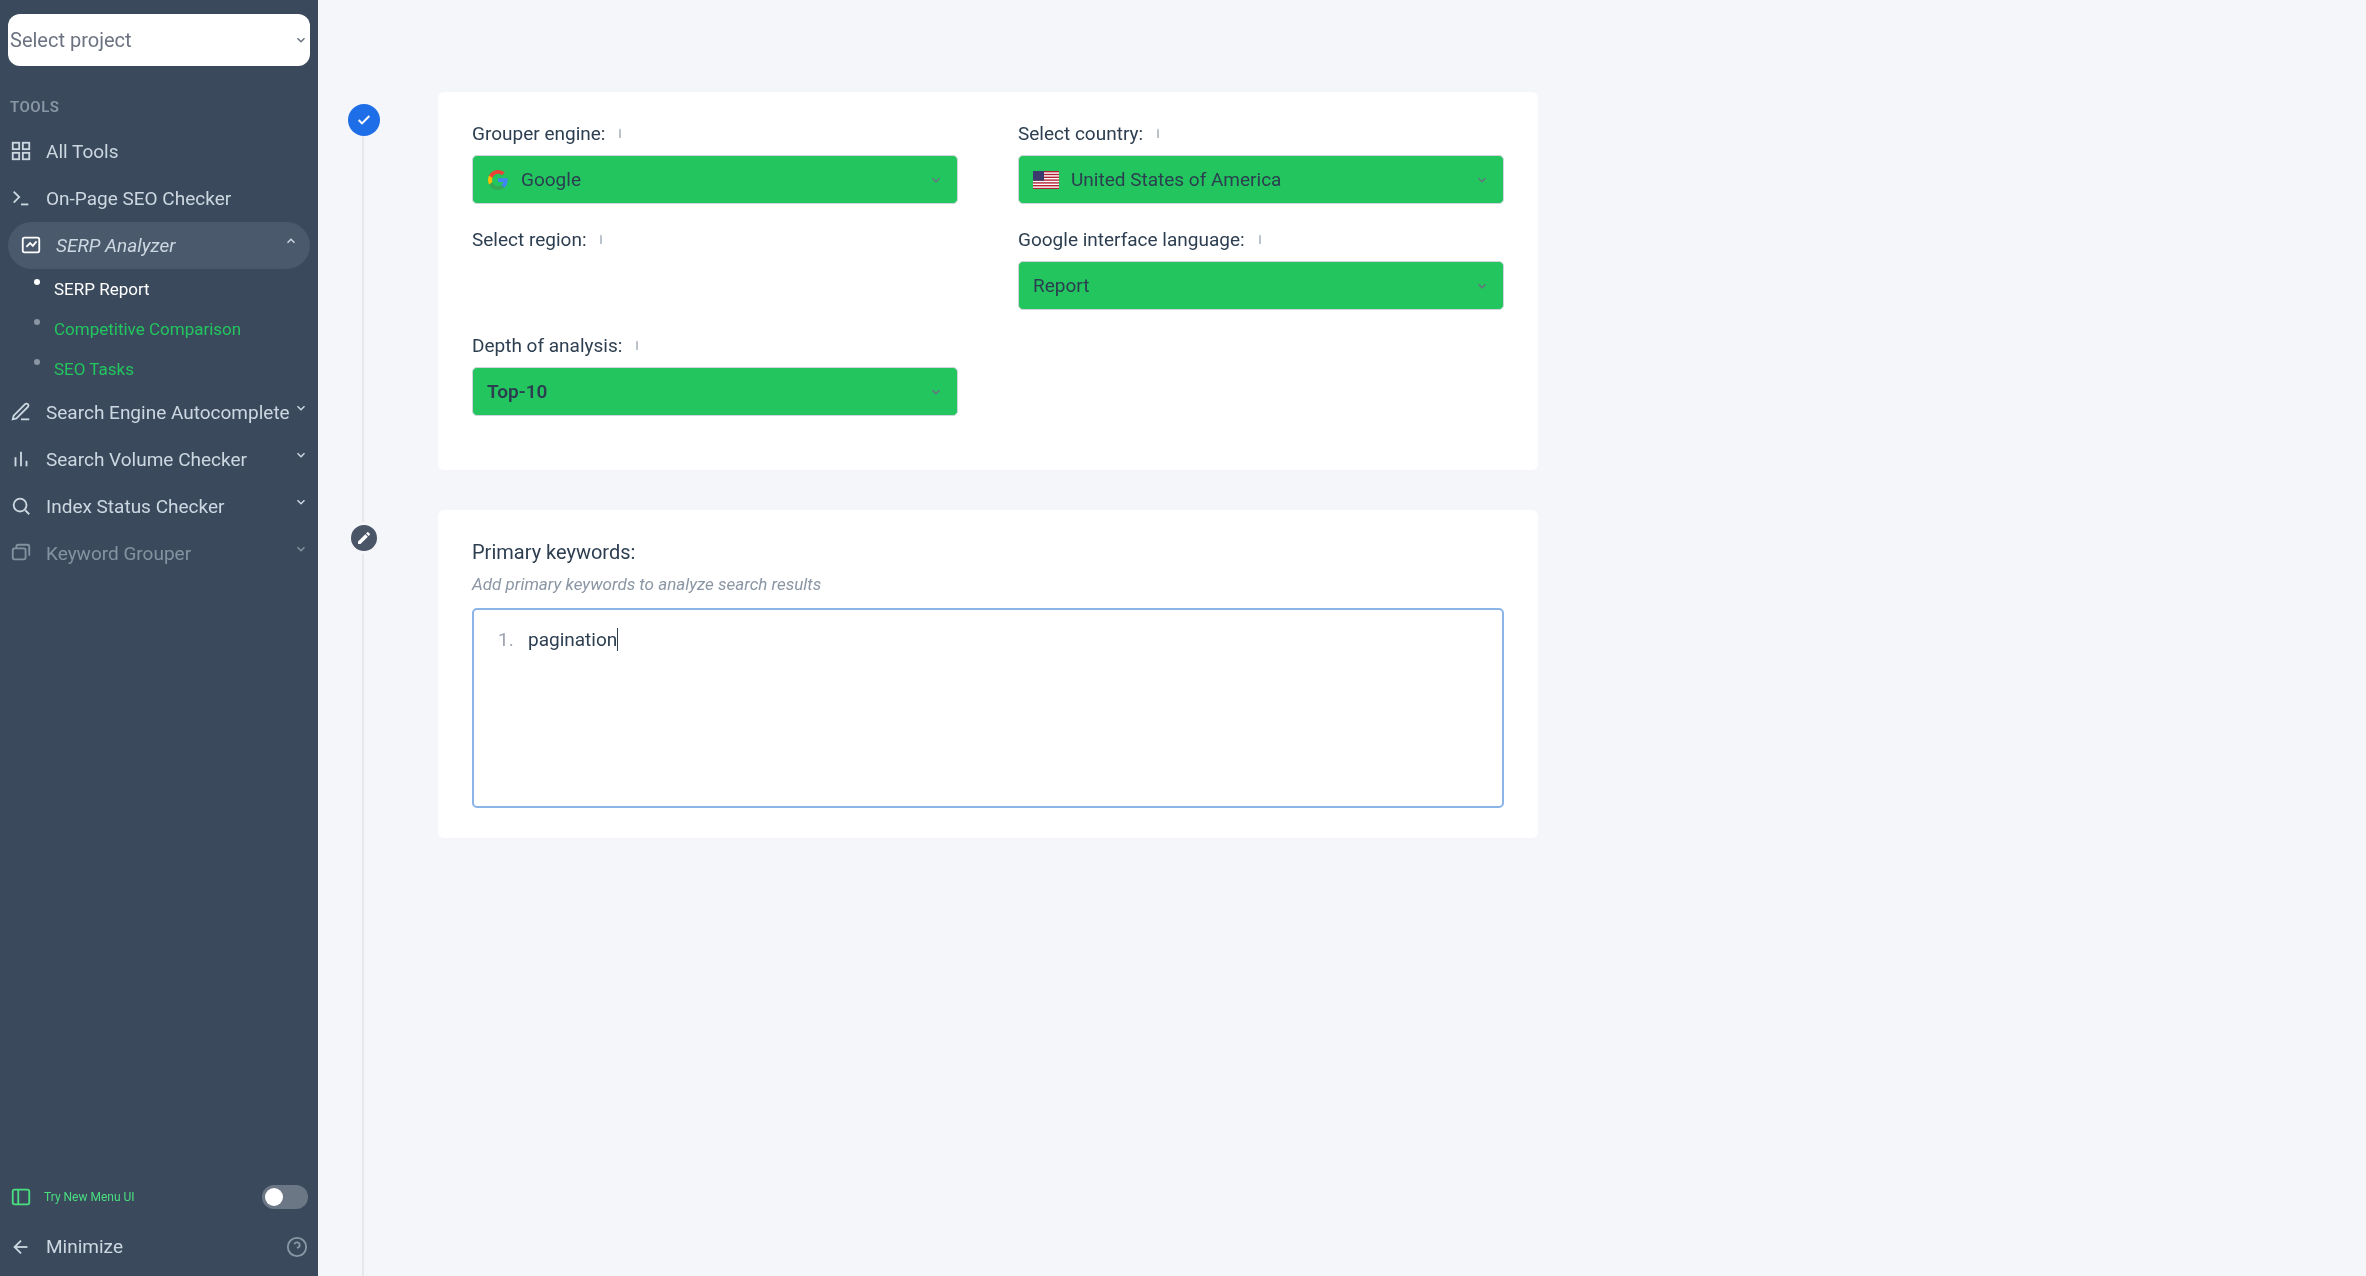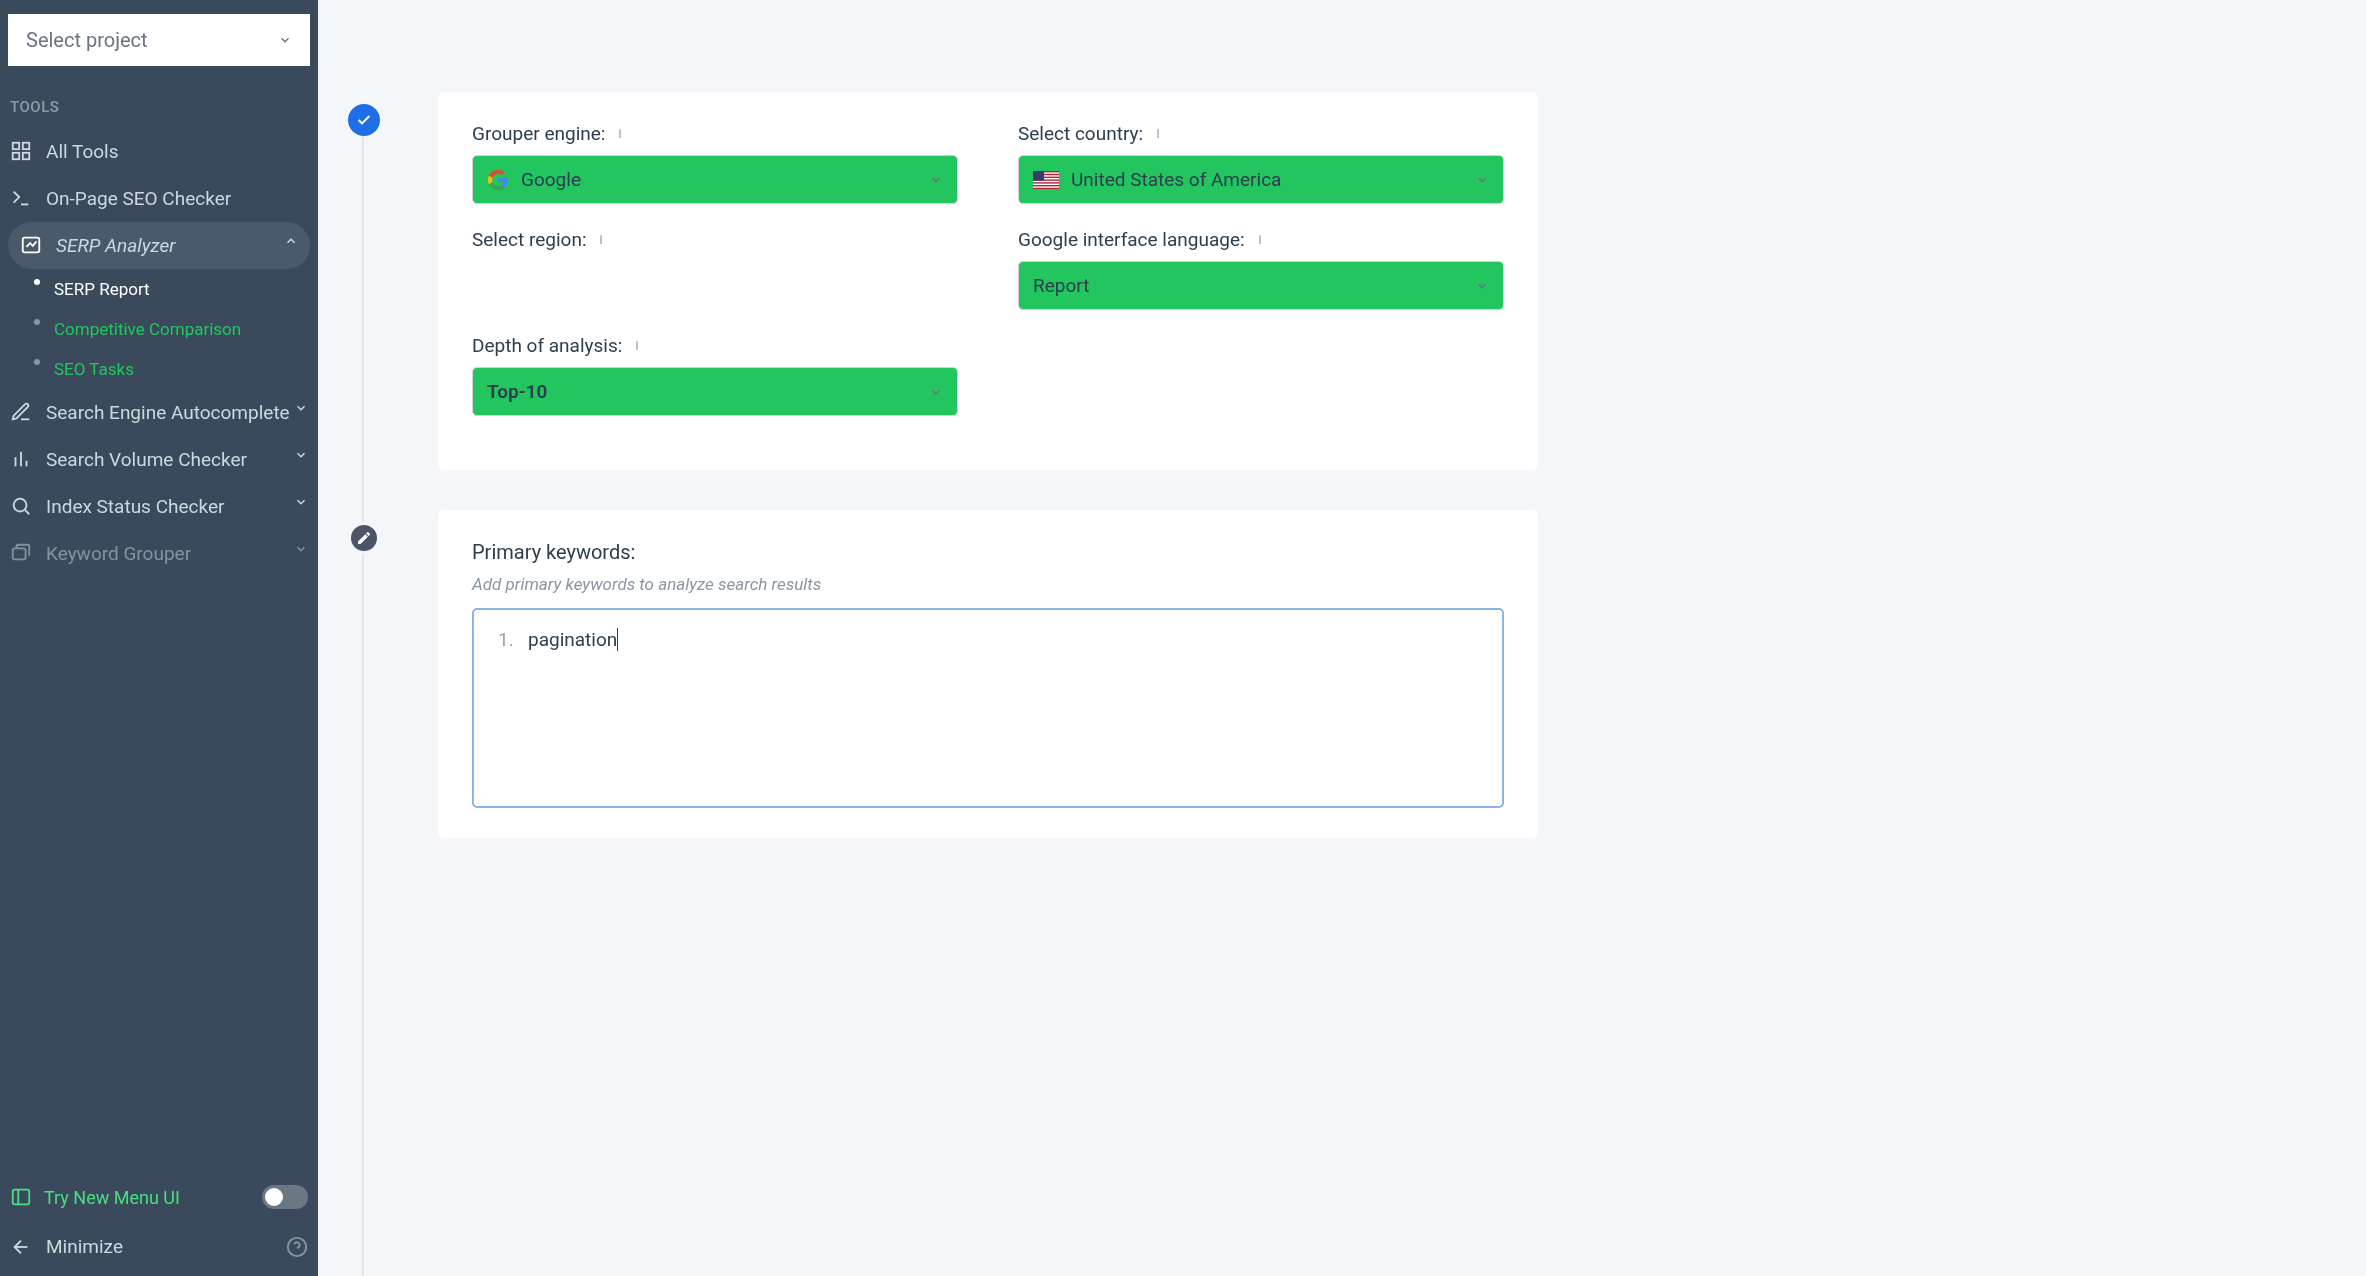--- a/index.html
+++ b/index.html
@@ -2,21 +2,21 @@
 <html><head>
 <meta charset="utf-8">
 <style>
 * { box-sizing: border-box; margin: 0; padding: 0; }
 body { font-family: -apple-system, BlinkMacSystemFont, "Segoe UI", Roboto, sans-serif; background: #f5f6fa; color: #2c3e50; overflow: hidden; }
 .app { display: flex; height: 100vh; }
 
 
 .sidebar { width: 318px; background: #3a4a5c; color: #b8c5d3; display: flex; flex-direction: column; position: relative; }
 .sidebar-top { padding: 14px 8px 8px 8px; background: #3a4a5c; }
-.project-select { background: #fff; border-radius: 0; padding: 14px 18px; display: flex; align-items: center; justify-content: space-between; cursor: pointer; }
+.project-select { background: #fff; border-radius: 12px; padding: 14px 2px; display: flex; align-items: center; justify-content: space-between; cursor: pointer; }
 .project-select span { color: #6b7280; font-size: 20px; }
 .chev { width: 14px; height: 14px; }
 
 .tools-label { padding: 24px 10px 12px 10px; font-size: 15px; letter-spacing: 0.5px; color: #8a96a4; font-weight: 600; }
 
 .nav { flex: 1; overflow: hidden; }
 .nav-item { display: flex; align-items: flex-start; padding: 12px 10px; cursor: pointer; font-size: 19px; color: #cdd7e1; }
 .nav-item .icon { width: 22px; height: 22px; margin-right: 14px; display: inline-flex; align-items: center; justify-content: center; flex-shrink: 0; }
 .nav-item.active { background: #4a5a6c; border-radius: 24px; margin: 0 8px; padding: 12px 12px; font-style: italic; }
 .nav-item .expand { margin-left: auto; }
@@ -24,21 +24,21 @@
 .nav-sub .nav-item { font-size: 17px; padding: 10px 10px; color: #22c55e; }
 .nav-sub .nav-item .dot { width: 6px; height: 6px; border-radius: 50%; background: #8a96a4; margin-right: 14px; display: inline-block; flex-shrink: 0; }
 .nav-sub .nav-item.current .dot { background: #fff; }
 .nav-sub .nav-item.current { color: #fff; }
 
 .nav-item.fade { opacity: 0.5; }
 
 .sidebar-bottom { padding: 10px 10px 10px 10px; }
 .try-new { display: flex; align-items: center; padding: 8px 0; }
 .try-new .icon { width: 22px; height: 22px; margin-right: 12px; }
-.try-new .label { color: #4ade80; font-size: 18px; }
+.try-new .label { color: #4ade80; font-size: 12px; }
 .toggle { margin-left: auto; width: 46px; height: 24px; background: #6b7785; border-radius: 12px; position: relative; }
 .toggle::after { content: ''; position: absolute; left: 3px; top: 3px; width: 18px; height: 18px; background: #fff; border-radius: 50%; }
 
 .minimize { display: flex; align-items: center; padding: 18px 0 8px 0; cursor: pointer; }
 .minimize .icon { width: 22px; height: 22px; margin-right: 14px; }
 .minimize .label { font-size: 19px; color: #cdd7e1; }
 .minimize .help { margin-left: auto; width: 22px; height: 22px; }
 
 
 .main { flex: 1; overflow-y: auto; padding: 0 0 40px 0; position: relative; }

